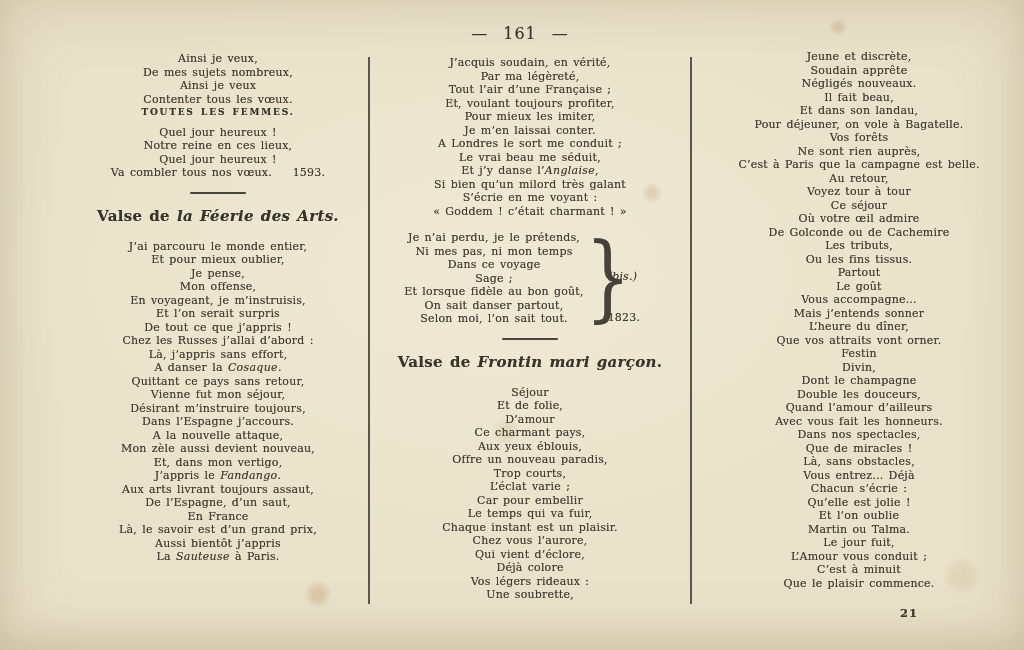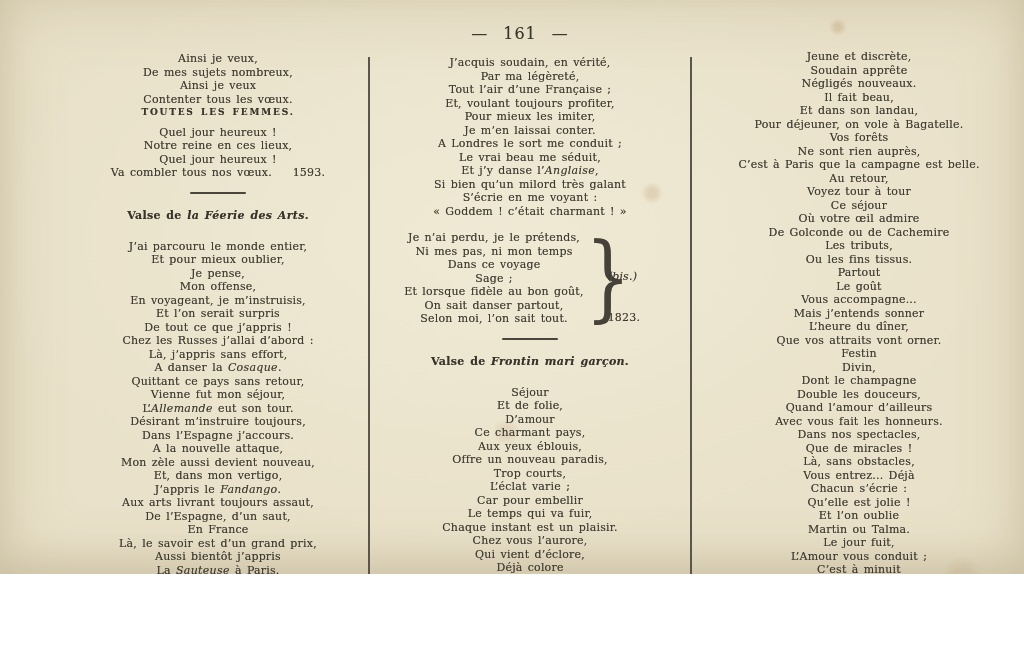--- a/index.html
+++ b/index.html
@@ -1,18 +1,18 @@
 <!DOCTYPE html>
 <html><head>
 <meta charset="utf-8">
 <style>
   html,body{margin:0;padding:0;}
   .page{
     position:relative;
-    width:1024px;height:574px;
+    width:1024px;height:650px;
     background-color:#e9e1c9;
     background-image:
       radial-gradient(circle at 318px 594px, rgba(176,134,84,0.28) 0 5px, rgba(176,134,84,0) 14px),
       radial-gradient(circle at 652px 193px, rgba(176,134,84,0.22) 0 4px, rgba(176,134,84,0) 11px),
       radial-gradient(circle at 838px 27px, rgba(176,134,84,0.25) 0 3px, rgba(176,134,84,0) 9px),
       radial-gradient(circle at 506px 432px, rgba(170,130,80,0.14) 0 5px, rgba(170,130,80,0) 14px),
       radial-gradient(circle at 962px 576px, rgba(170,130,80,0.12) 0 8px, rgba(170,130,80,0) 20px),
       radial-gradient(ellipse 700px 420px at 48% 42%, rgba(255,252,240,0.30), rgba(255,252,240,0) 75%);
     box-shadow: inset 0 0 70px rgba(125,104,62,0.20), inset 0 -14px 28px rgba(125,104,62,0.12);
     font-family:"DejaVu Serif", serif;
@@ -36,21 +36,21 @@
   .line i{letter-spacing:0.3px;}
   .small-caps-heading{
     font-size:9px; font-weight:bold; letter-spacing:1.8px;
     margin:0 0 6px; color:#3a362d;
   }
   .sep{
     width:56px; height:2px; background:#49453c; border-radius:1px;
     margin:12px auto 13px;
   }
   .song-title{
-    font-size:11px; line-height:18px; font-weight:bold;
+    font-size:15px; line-height:18px; font-weight:bold;
     letter-spacing:0.3px; margin-bottom:15px; color:#38342c;
   }
   .refrain{display:flex; justify-content:center; align-items:stretch; margin-top:13px;}
   .refrain-lines{flex:none;}
   .brace{
     flex:none; width:16px;
     font-size:84px; line-height:94px; font-weight:normal;
     transform:scale(0.85,1.12); transform-origin:center;
     color:#46423a;
   }
@@ -100,21 +100,20 @@
         <div class="line">Je pense,</div>
         <div class="line">Mon offense,</div>
         <div class="line">En voyageant, je m’instruisis,</div>
         <div class="line">Et l’on serait surpris</div>
         <div class="line">De tout ce que j’appris !</div>
         <div class="line">Chez les Russes j’allai d’abord :</div>
         <div class="line">Là, j’appris sans effort,</div>
         <div class="line">A danser la <i>Cosaque</i>.</div>
         <div class="line">Quittant ce pays sans retour,</div>
         <div class="line">Vienne fut mon séjour,</div>
-        <div class="line">L’<i>Allemande</i> eut son tour.</div>
         <div class="line">Désirant m’instruire toujours,</div>
         <div class="line">Dans l’Espagne j’accours.</div>
         <div class="line">A la nouvelle attaque,</div>
         <div class="line">Mon zèle aussi devient nouveau,</div>
         <div class="line">Et, dans mon vertigo,</div>
         <div class="line">J’appris le <i>Fandango</i>.</div>
         <div class="line">Aux arts livrant toujours assaut,</div>
         <div class="line">De l’Espagne, d’un saut,</div>
         <div class="line">En France</div>
         <div class="line">Là, le savoir est d’un grand prix,</div>

